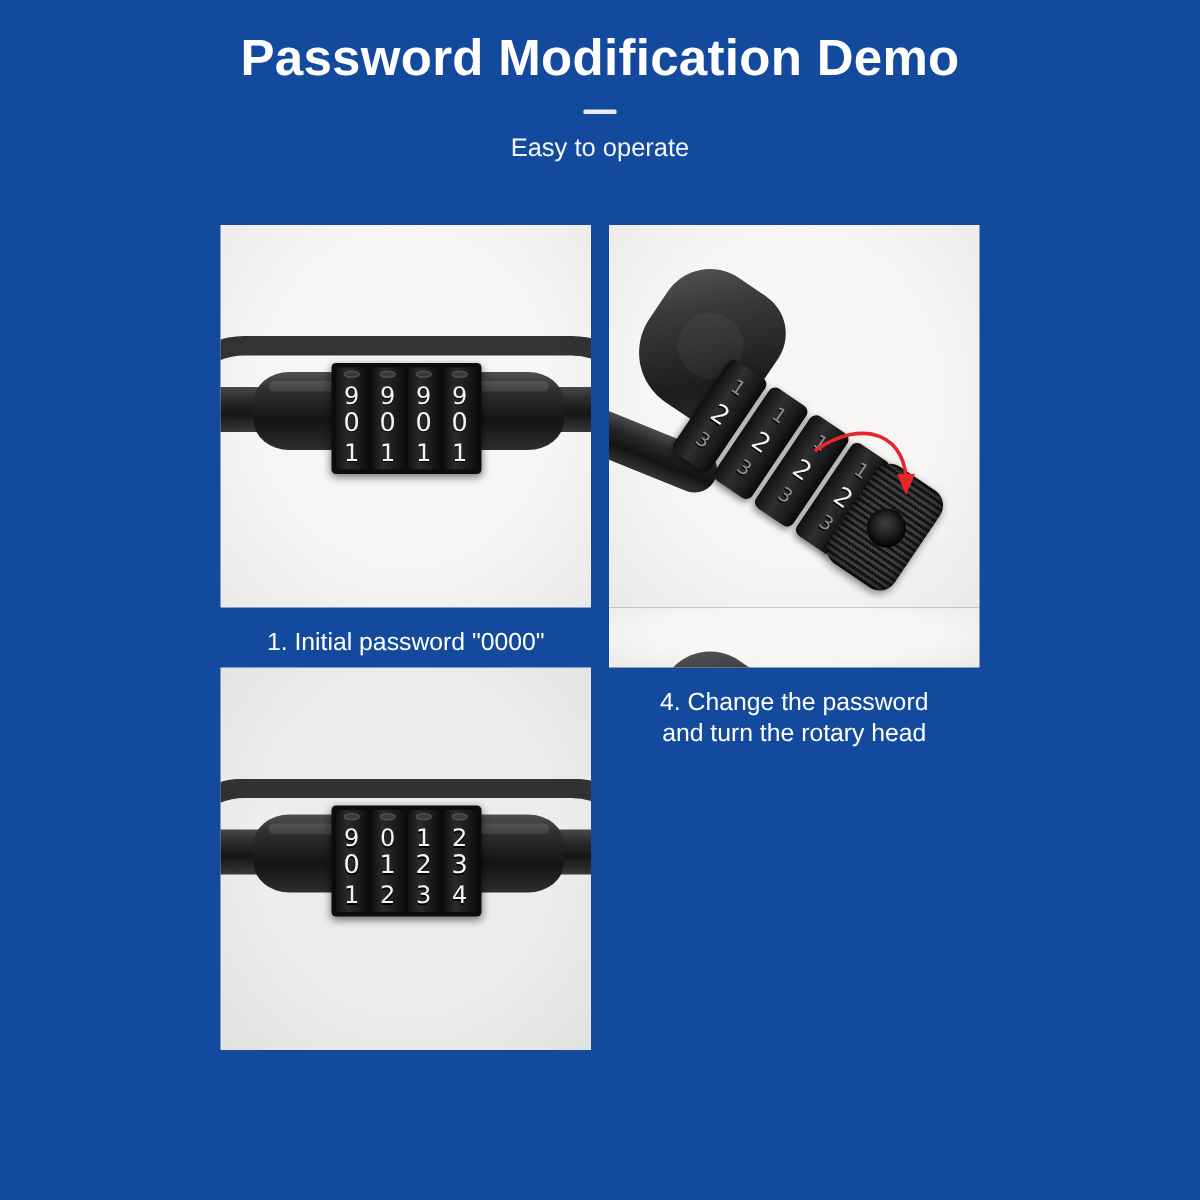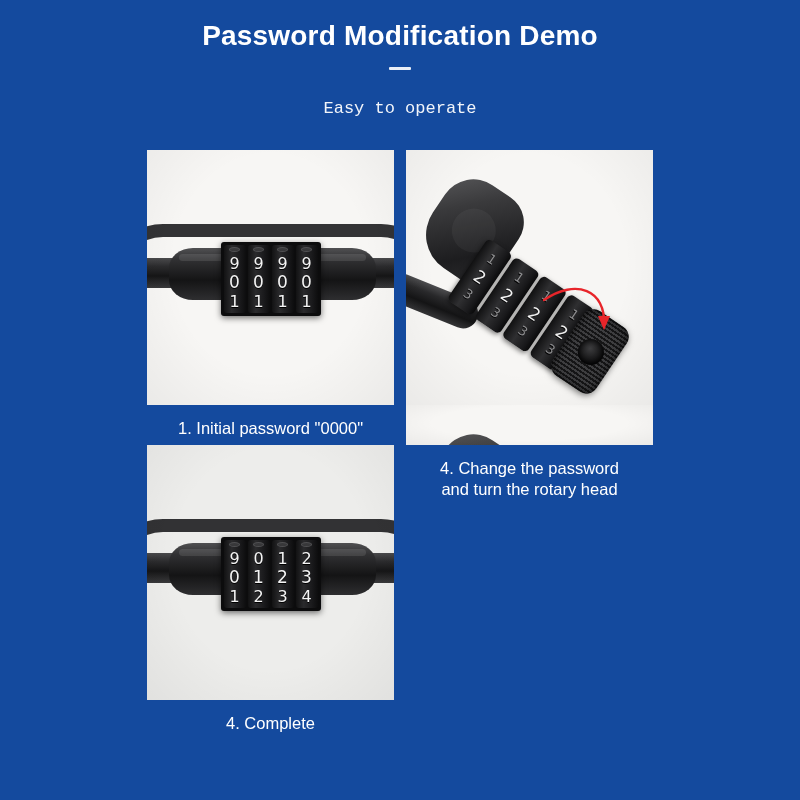--- a/index.html
+++ b/index.html
@@ -9,32 +9,32 @@
     font-family:"Liberation Sans","DejaVu Sans",sans-serif;
     overflow:hidden;
     position:relative;
   }
   .page{position:absolute;inset:0;background:#144A9E;}
 
   
   .header{position:absolute;left:0;top:0;width:800px;text-align:center;}
   .title{
     margin:0;padding:0;
-    font-size:28px;font-weight:bold;color:#ffffff;
+    font-size:34px;font-weight:bold;color:#ffffff;
     letter-spacing:.2px;
     line-height:1;
     padding-top:22px;
   }
   .divider{
     width:22px;height:3px;background:#e9eef6;
     margin:17px auto 0 auto;border-radius:1px;
   }
   .subtitle{
-    margin:16px;padding-top:14px;
-    font-size:17px;color:#f2f5fa;font-weight:normal;line-height:1;font-family:Liberation Mono, monospace;
+    margin:0;padding-top:14px;
+    font-size:17px;color:#f2f5fa;font-weight:normal;line-height:1;
   }
 
   
   .grid{
     position:absolute;left:147px;top:150px;
     width:506px;
     display:grid;
     grid-template-columns:247px 247px;
     grid-template-rows:255px 40px 255px 40px;
     column-gap:12px;
@@ -335,16 +335,15 @@
               <span class="num mid">3</span>
               <span class="num">4</span>
             </div>
           </div>
         </div>
       </div>
     </div>
 
     <div class="caption">4. Change the password
 and turn the rotary head</div>
-    <div class="caption">4. Complete</div>
 
   </div>
 </div>
 
 </body></html>

